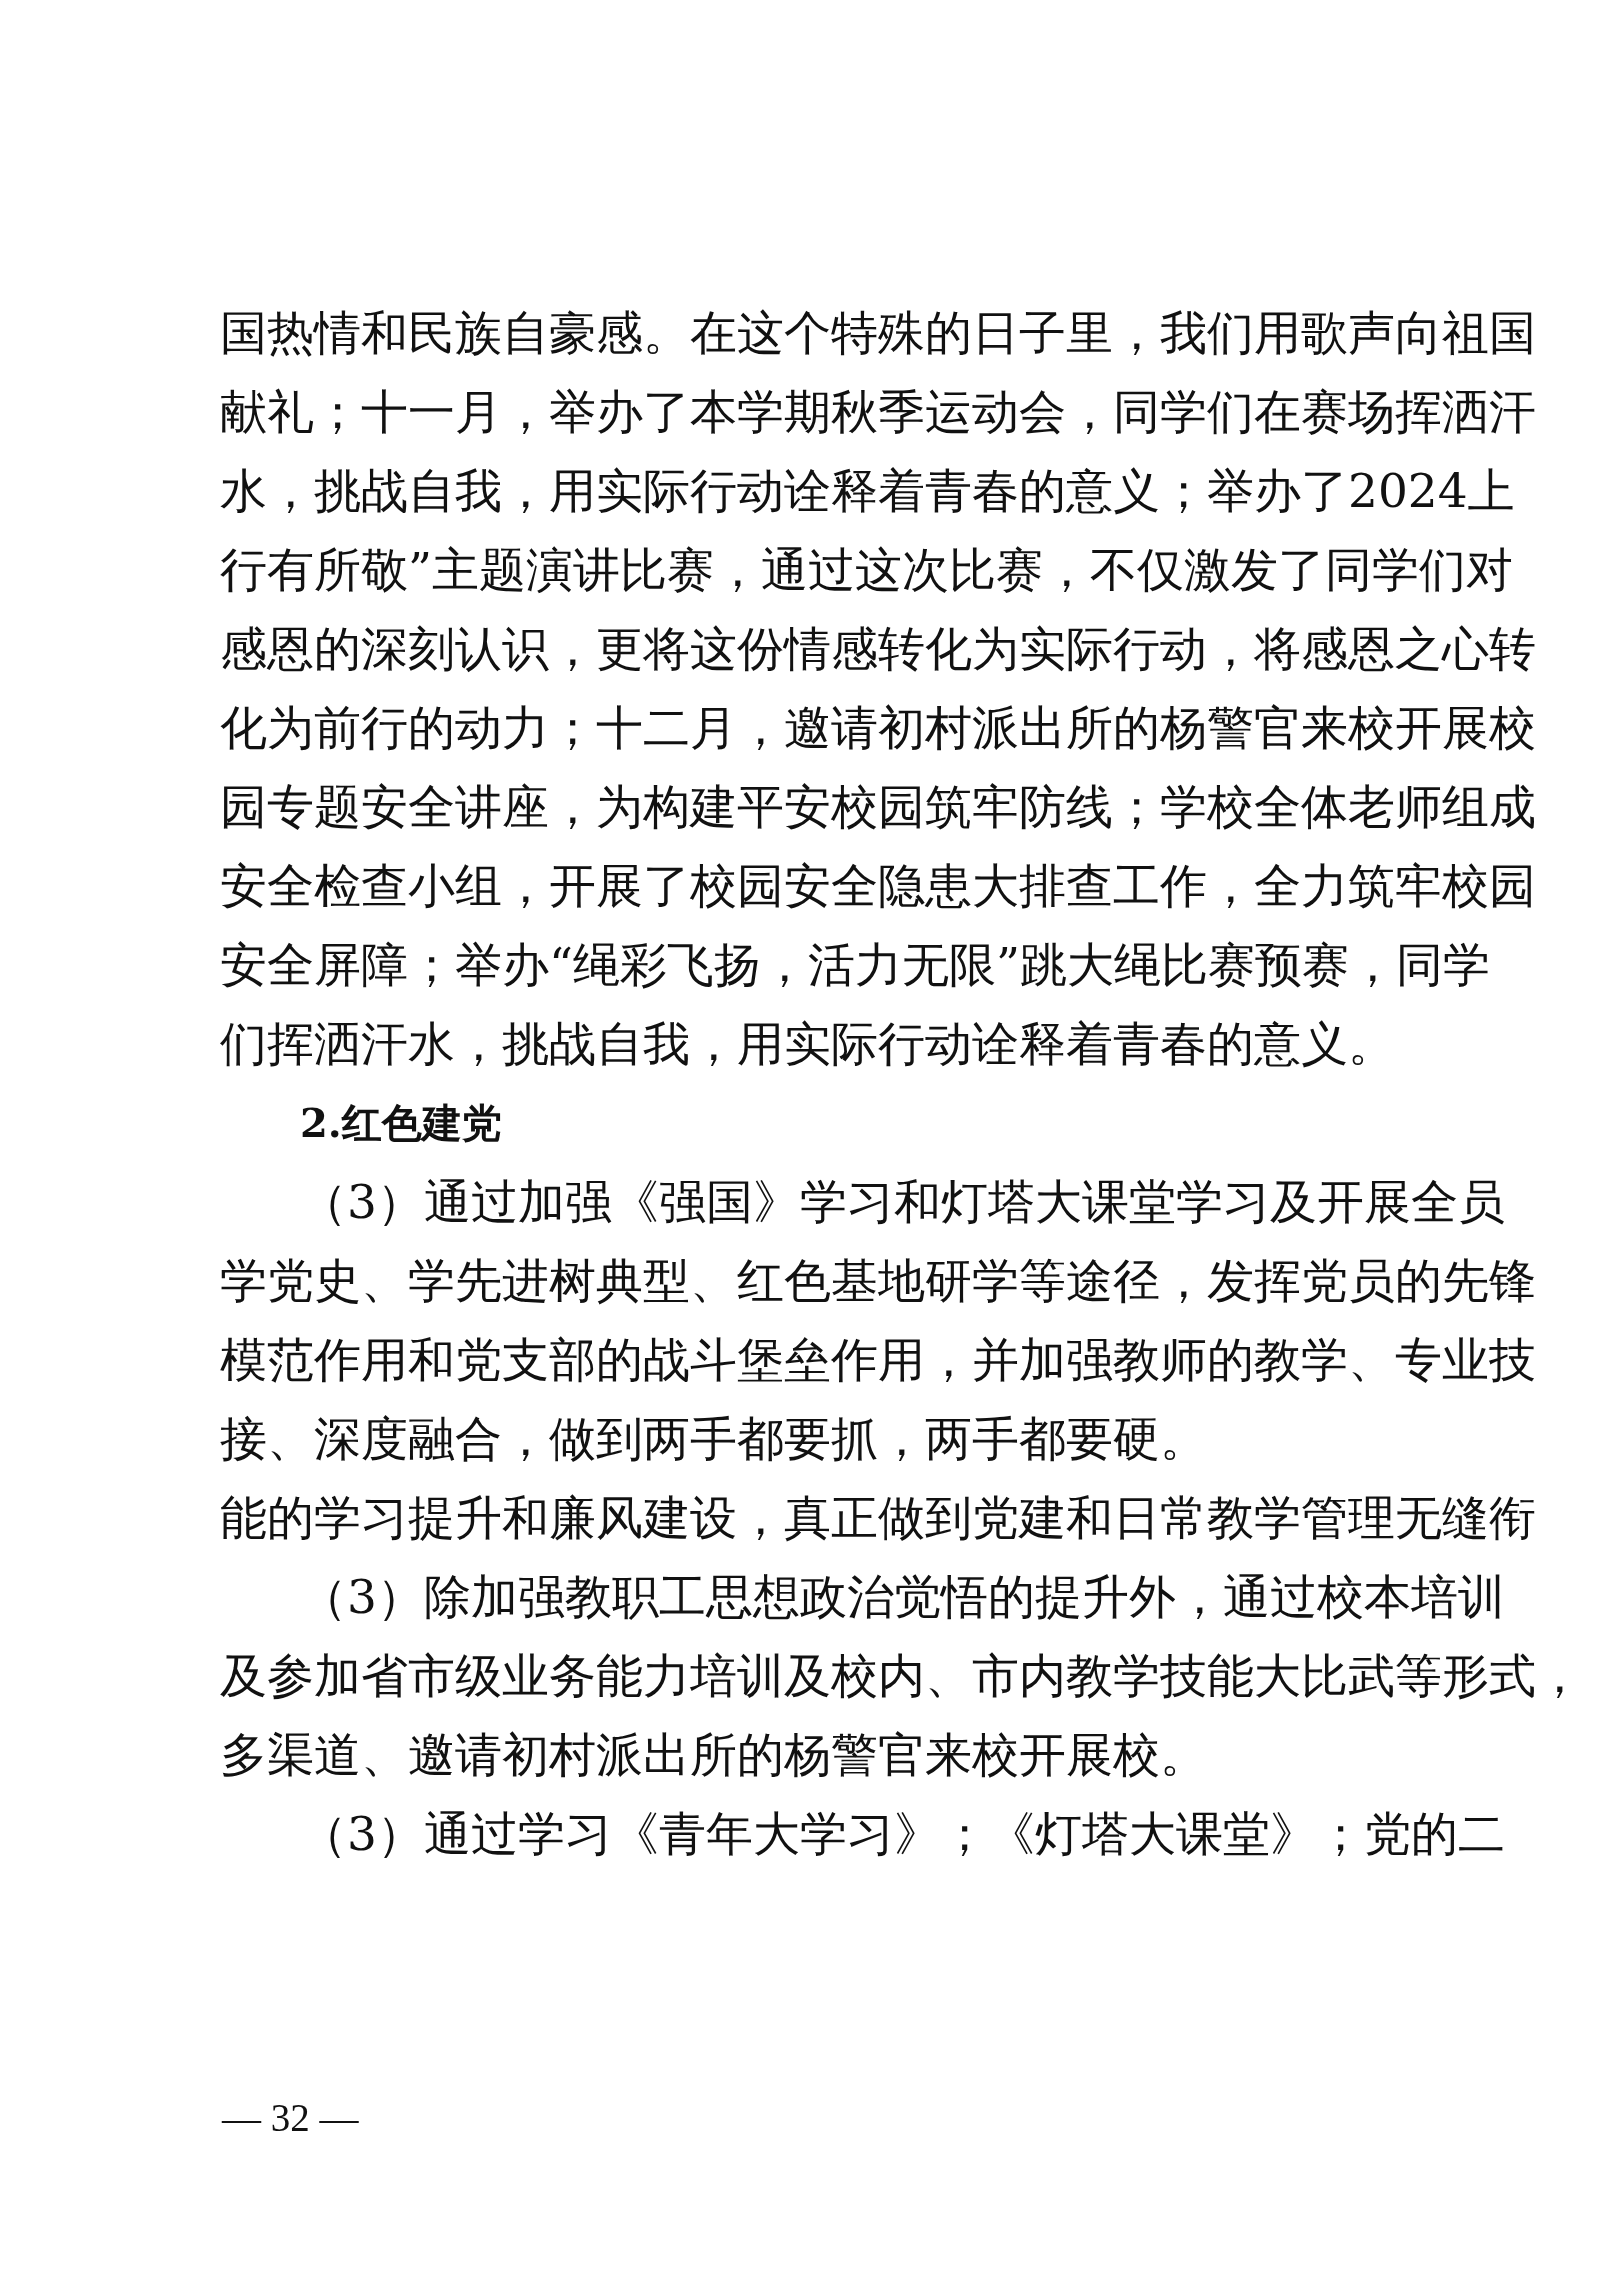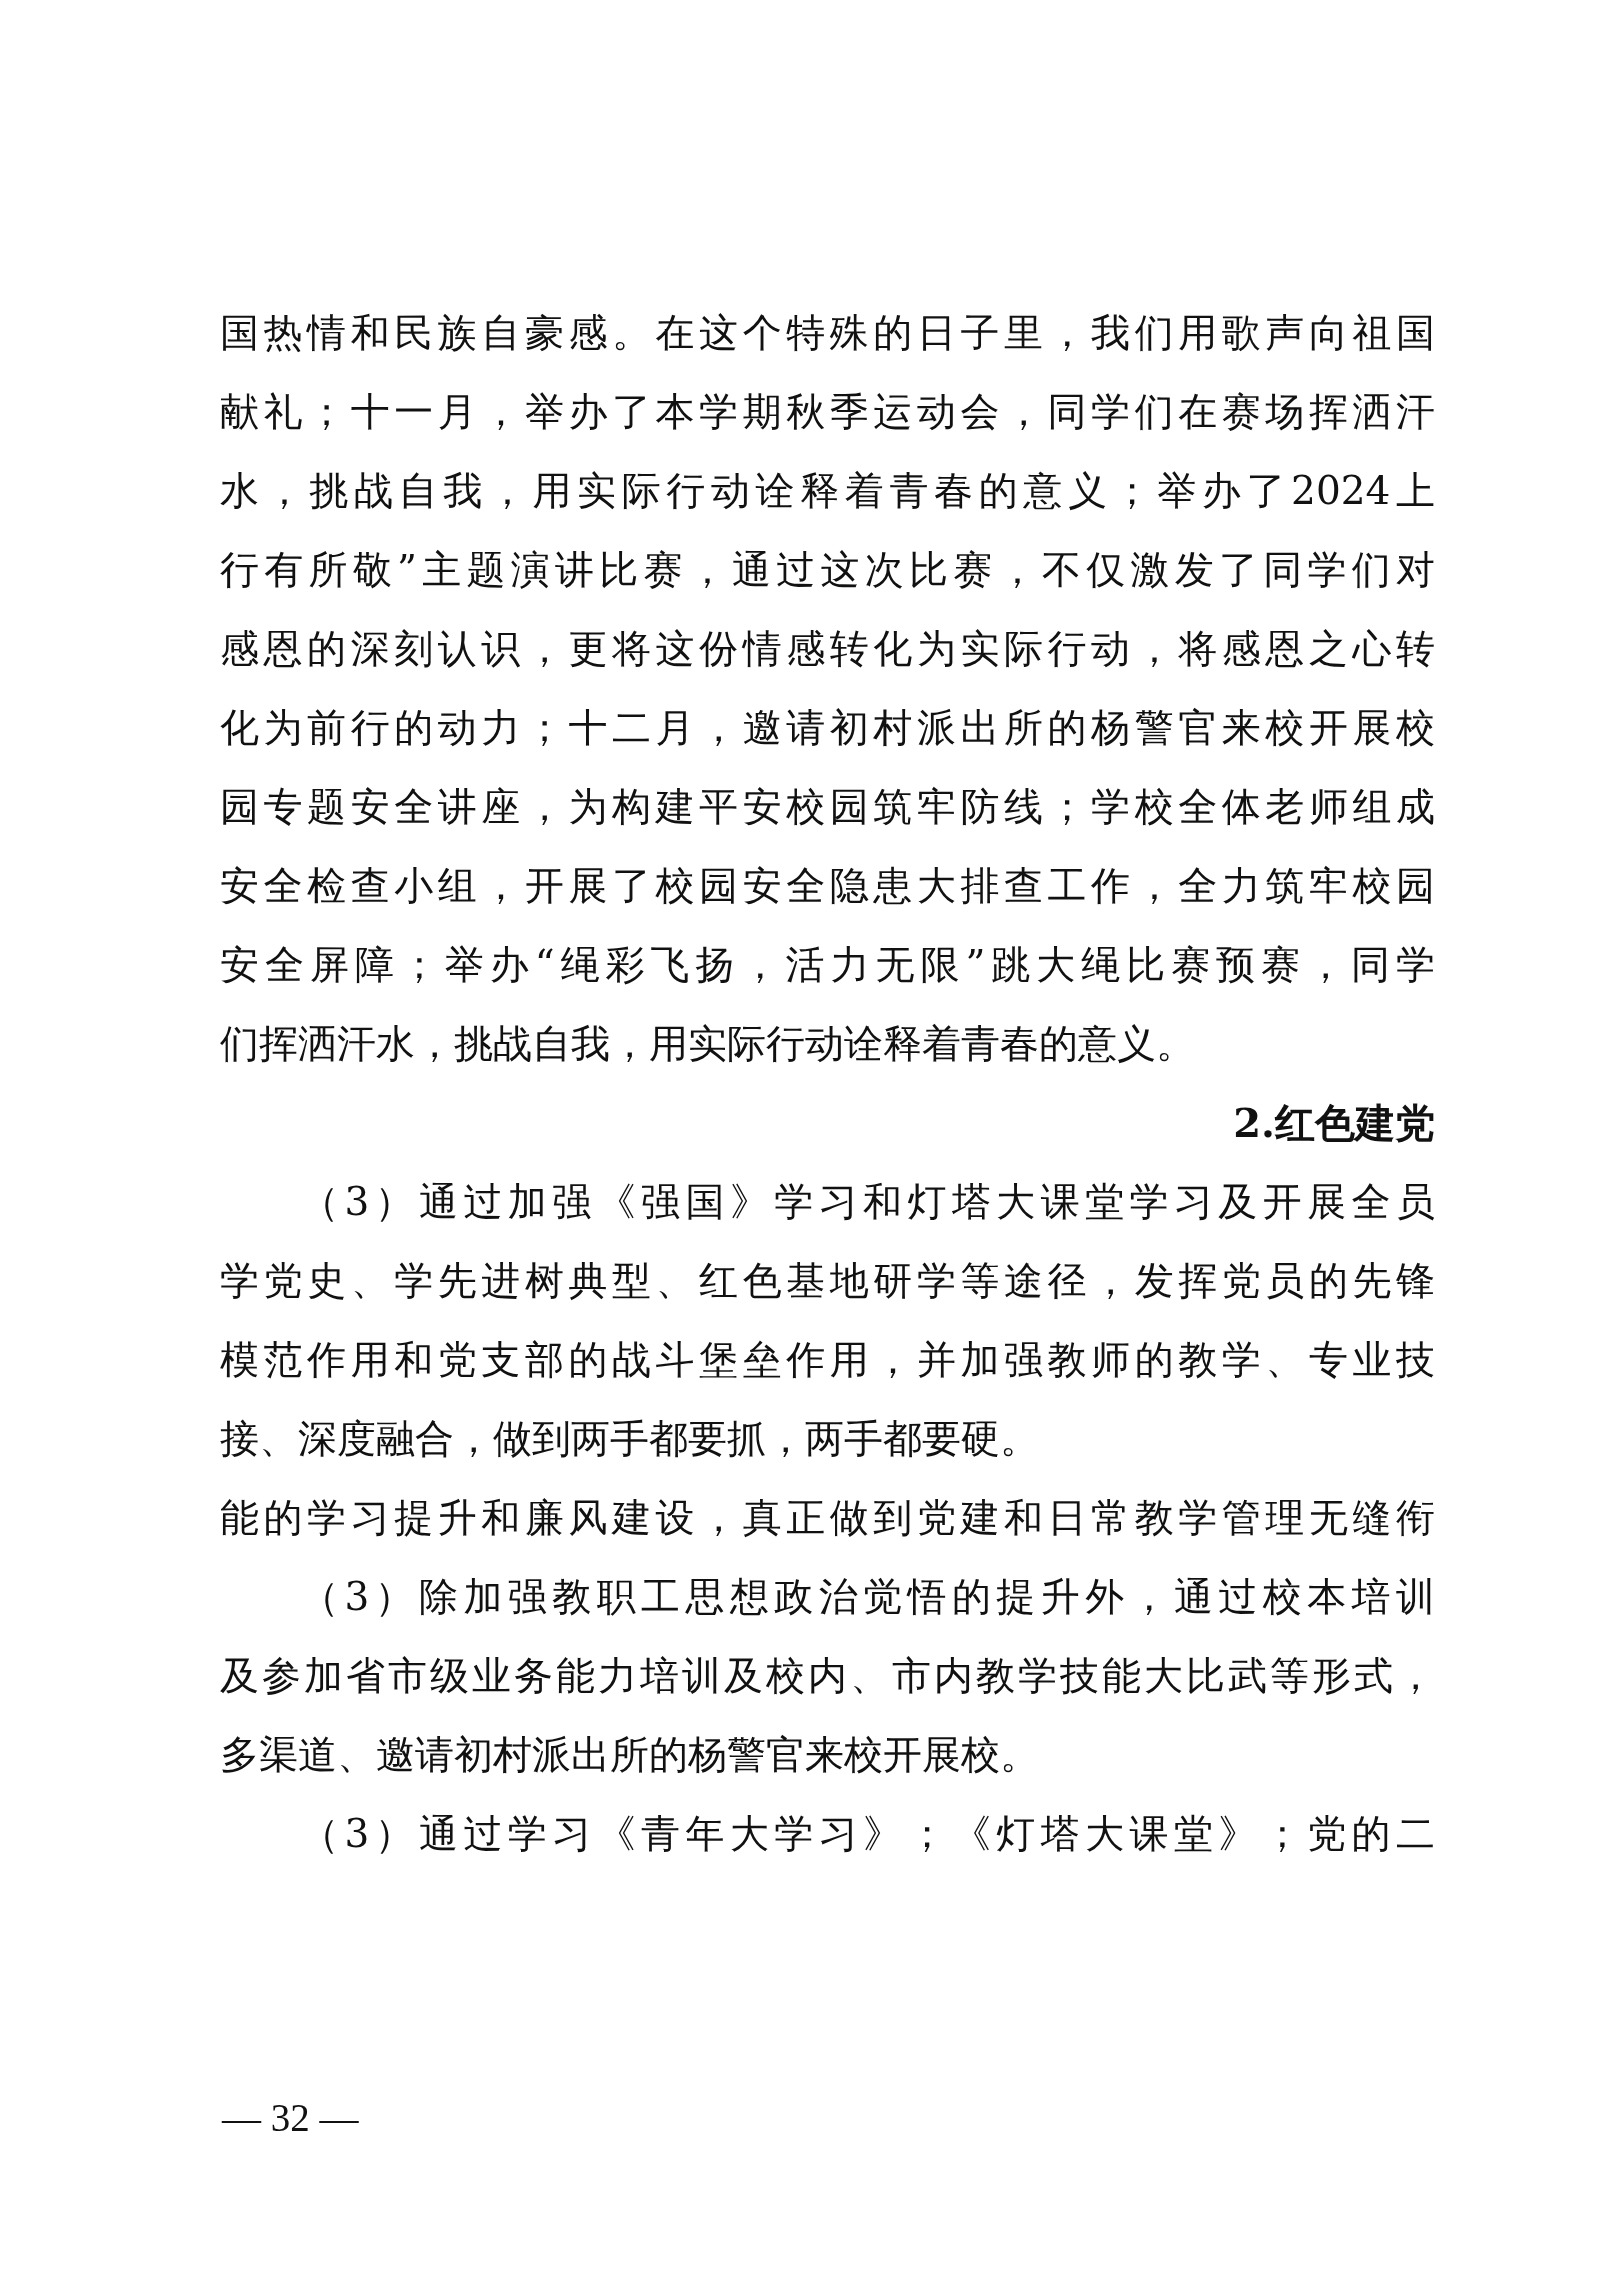--- a/index.html
+++ b/index.html
@@ -25,36 +25,35 @@
   .body-text {
     position: absolute;
     left: 220px;
     top: 303px;
     width: 1215px;
   }
   .line {
     display: block;
     height: 79px;
     line-height: 59px;
-    font-size: 39px;
+    font-size: 47px;
     white-space: nowrap;
     letter-spacing: 0px;
   }
   .line.justify {
     text-align: justify;
     text-align-last: justify;
   }
   .line.indent {
     padding-left: 80px;
   }
   .heading {
     font-weight: bold;
     padding-left: 80px;
     font-size: 40px;
-    text-align: right;
   }
   .page-number {
     position: absolute;
     left: 222px;
     top: 2093px;
     font-family: Liberation Serif, serif;
     font-size: 39px;
     line-height: 49px;
     white-space: pre;
   }

